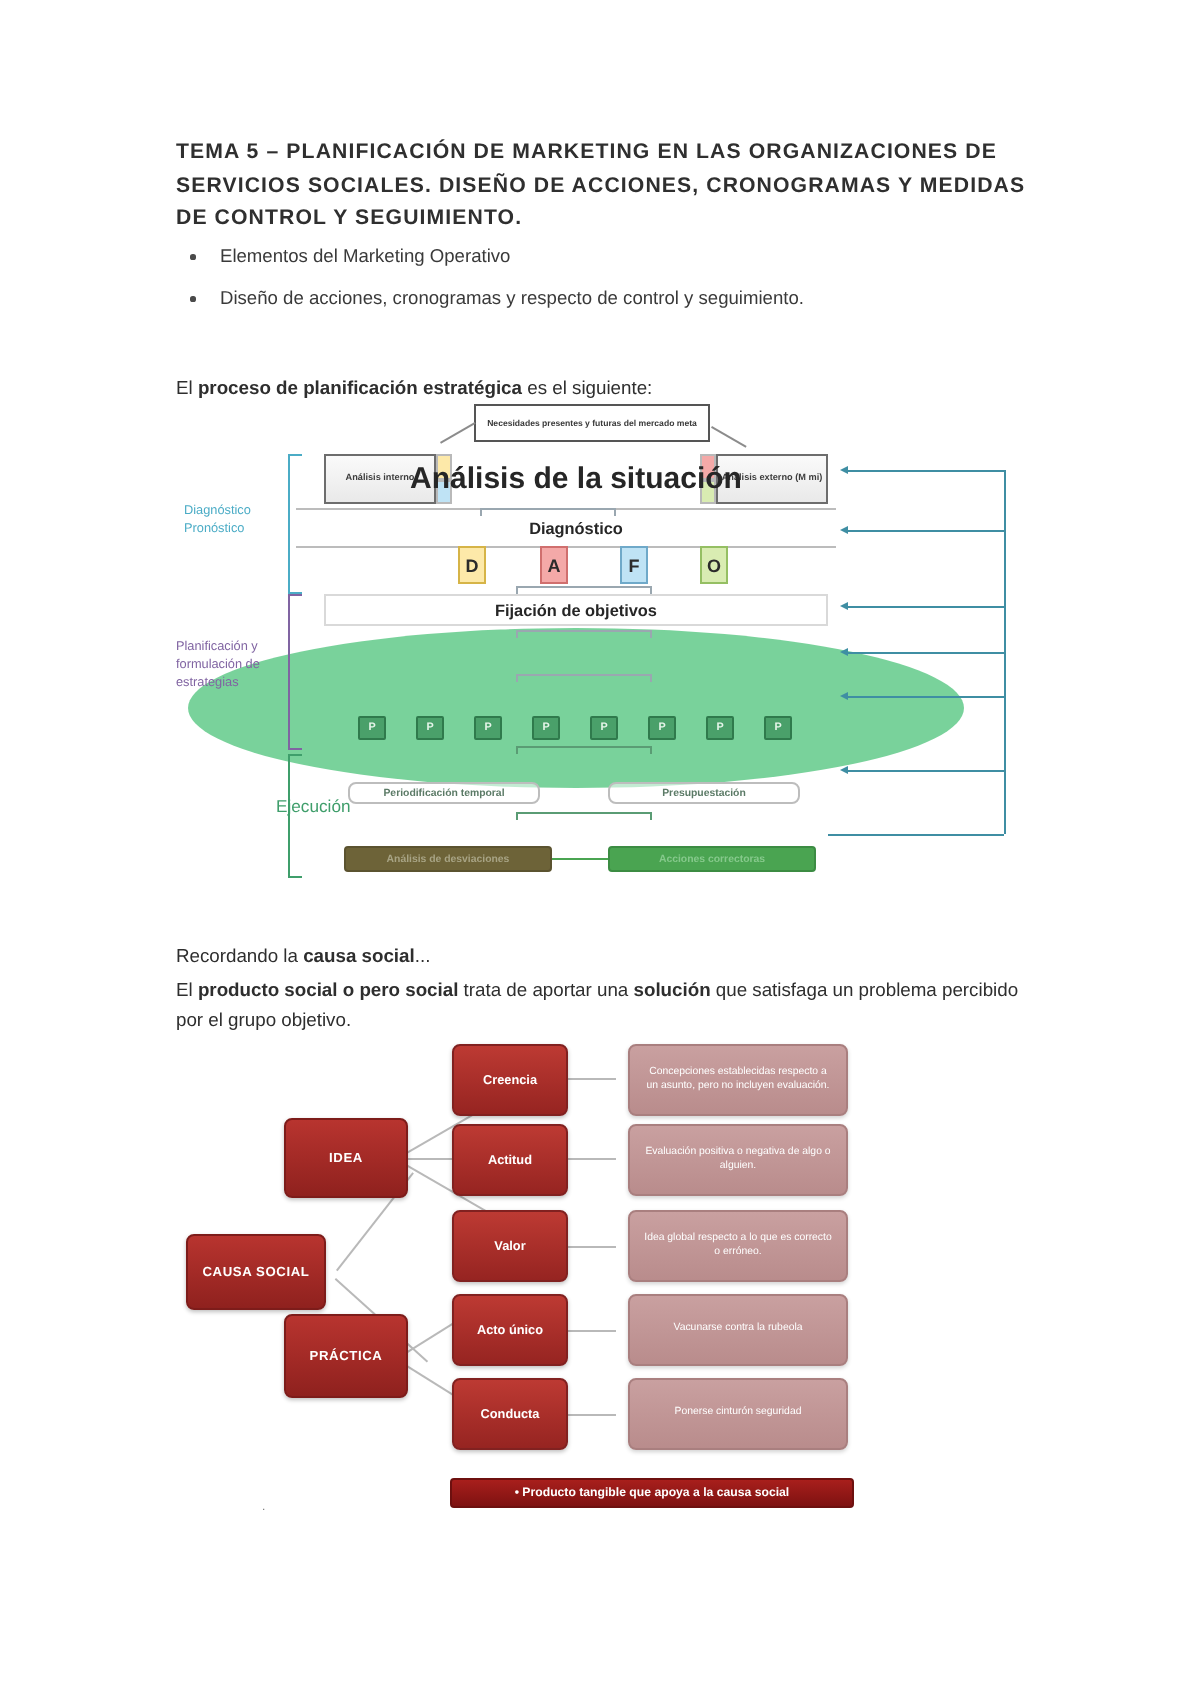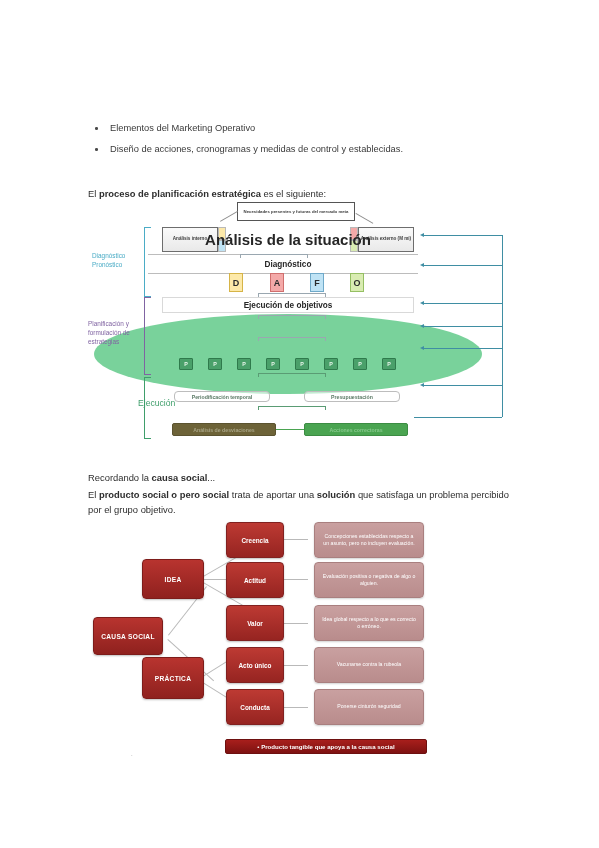--- a/index.html
+++ b/index.html
@@ -139,24 +139,25 @@
     display:flex;align-items:center;justify-content:center;
     color:#fff;font-size:6.1px;font-weight:700;box-sizing:border-box;
   }
   .tinydot{position:absolute;left:131px;top:751px;font-size:6px;color:#777;}
 </style>
 </head>
 <body>
 
 <div class="page">
 
+  <div class="doc-title">TEMA 5 – PLANIFICACIÓN DE MARKETING EN LAS ORGANIZACIONES DE SERVICIOS SOCIALES. DISEÑO DE ACCIONES, CRONOGRAMAS Y MEDIDAS DE CONTROL Y SEGUIMIENTO.</div>
 
   <div class="bullets">
     <div class="bullet">Elementos del Marketing Operativo</div>
-    <div class="bullet">Diseño de acciones, cronogramas y medidas de control y establecidas.</div>
+    <div class="bullet">Diseño de acciones, cronogramas y respecto de control y seguimiento.</div>
   </div>
 
   <div class="lead" style="top:186px;">
     <span>El </span><b>proceso de planificación estratégica</b><span> es el siguiente:</span>
   </div>
 
   <div id="diagram1">
 
     <div class="d1-ellipse"></div>
 
@@ -183,21 +184,21 @@
 
     <div class="bigrow" style="left:74px;top:59px;width:252px;height:13px;border:none;background:transparent;font-size:8.2px;">Diagnóstico</div>
     <div class="hline" style="left:60px;top:74px;width:270px;"></div>
 
     <div class="dafo" style="left:141px;top:74px;background:#fde9a9;border-color:#d6b447;">D</div>
     <div class="dafo" style="left:182px;top:74px;background:#f4a9a8;border-color:#d06f6e;">A</div>
     <div class="dafo" style="left:222px;top:74px;background:#bfe3f5;border-color:#6fa9c9;">F</div>
     <div class="dafo" style="left:262px;top:74px;background:#d9ecb2;border-color:#95bf63;">O</div>
     <div class="brace" style="left:170px;top:94px;width:66px;"></div>
 
-    <div class="bigrow" style="left:74px;top:98px;width:252px;height:16px;font-size:8.2px;">Ejecución de objetivos</div>
+    <div class="bigrow" style="left:74px;top:98px;width:252px;height:16px;font-size:8.2px;">Fijación de objetivos</div>
     <div class="brace" style="left:170px;top:116px;width:66px;"></div>
 
     <div class="brace" style="left:170px;top:138px;width:66px;"></div>
 
 
     <div class="pbox" style="left:91px;top:159px;">P</div>
     <div class="pbox" style="left:120px;top:159px;">P</div>
     <div class="pbox" style="left:149px;top:159px;">P</div>
     <div class="pbox" style="left:178px;top:159px;">P</div>
     <div class="pbox" style="left:207px;top:159px;">P</div>

